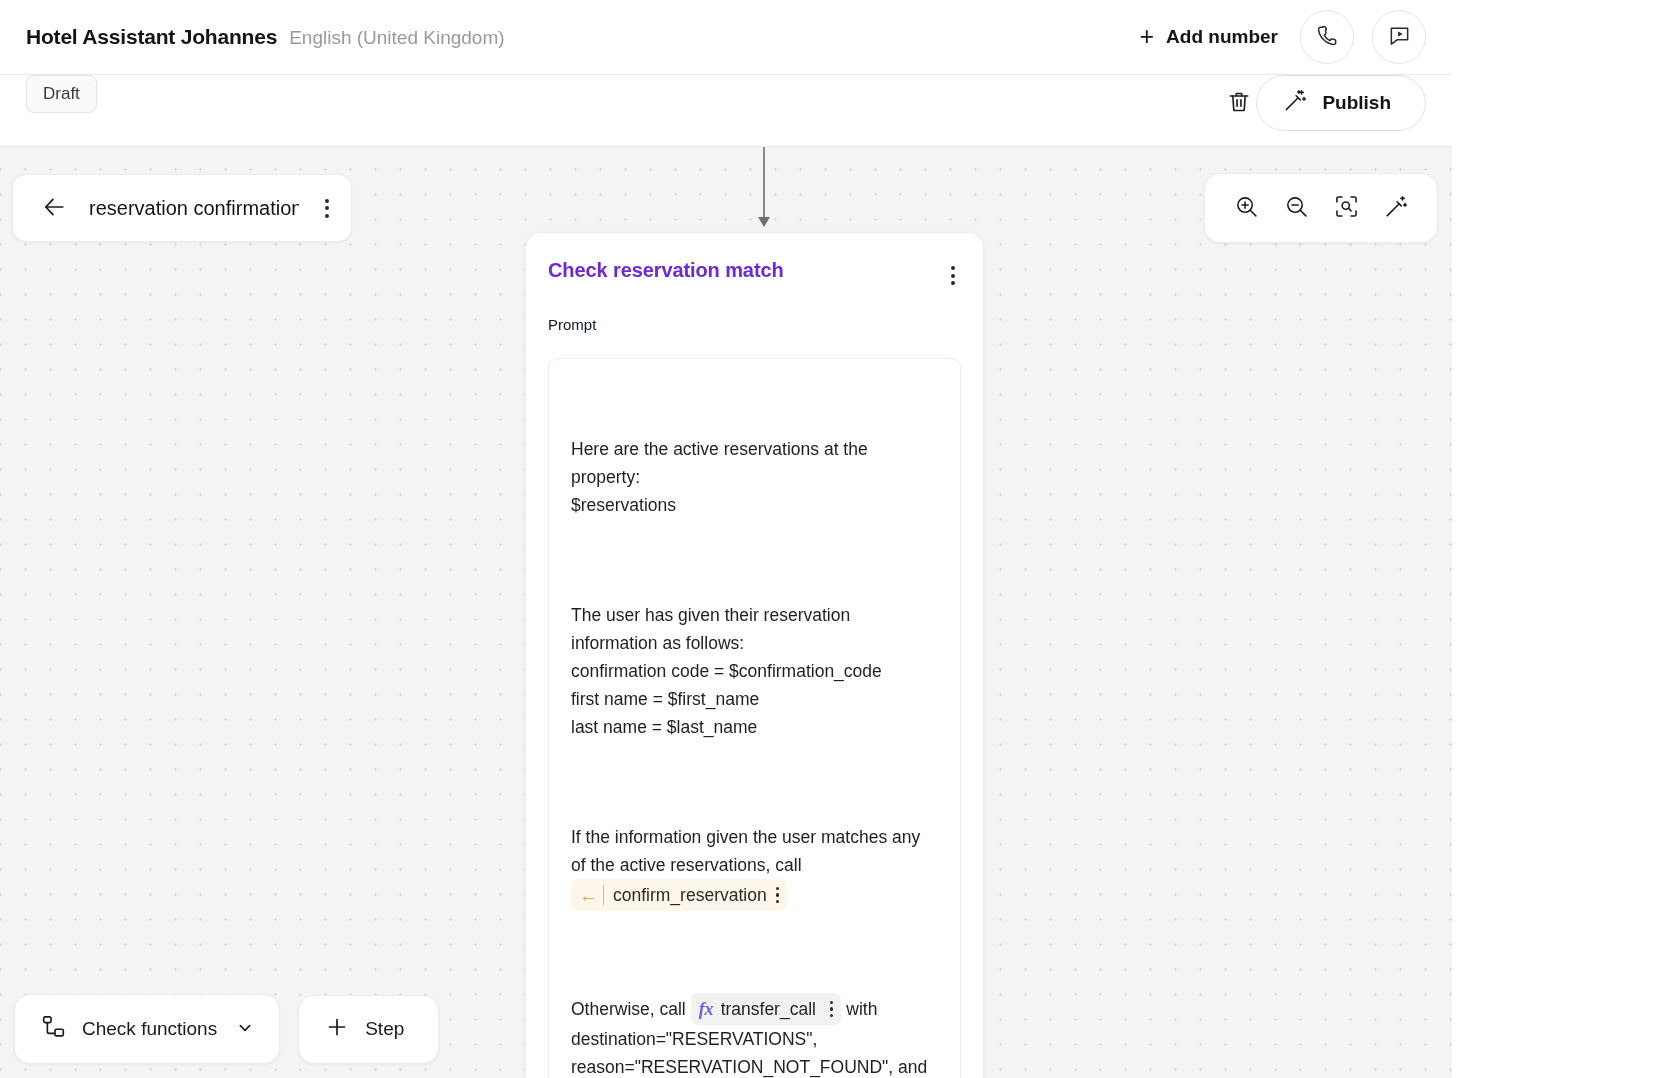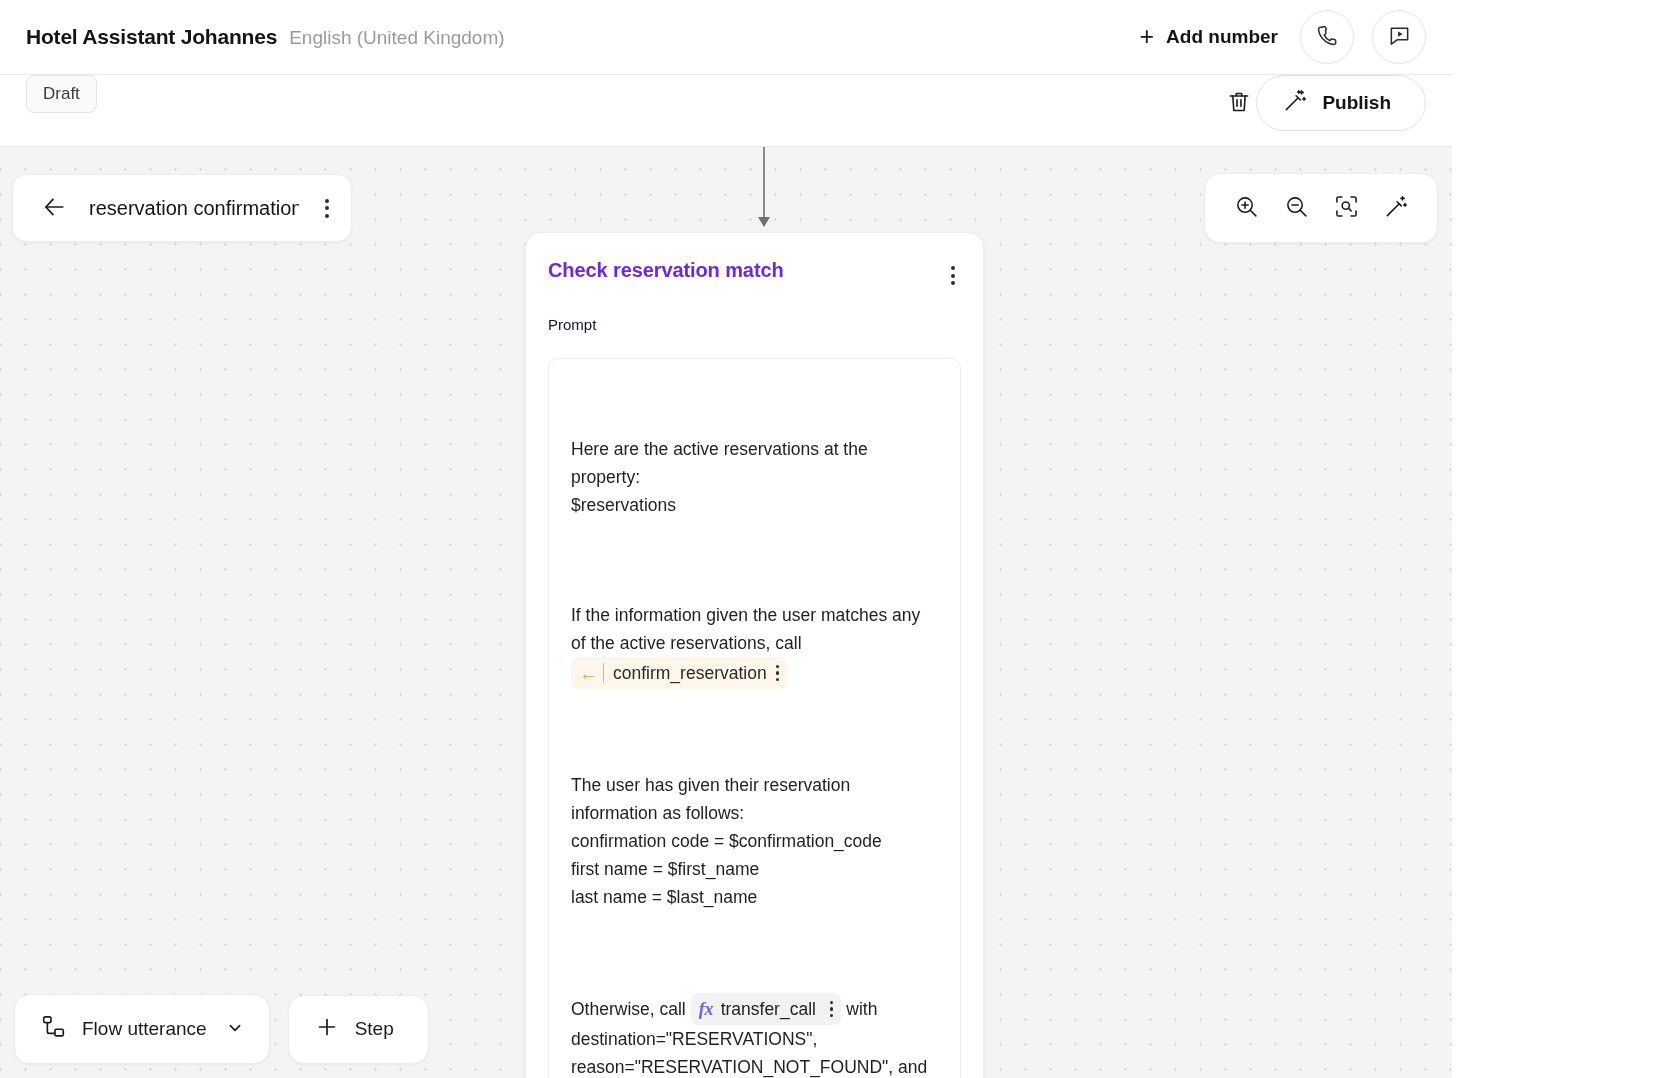--- a/index.html
+++ b/index.html
@@ -296,41 +296,41 @@
             <i></i>
         </button>
       </div>
 
       <div class="prompt-label">Prompt</div>
 
       <div class="prompt-box">
         <div class="prompt-text">
           <p class="prompt-para">Here are the active reservations at the property:
 $reservations</p>
-          <p class="prompt-para"><span>If the information given the user matches any of the active reservations, call </span><span class="chip chip-flow"><span class="arrow-ic">←</span><span class="divider"></span><span>confirm_reservation</span><span class="kebab-inline"><i></i><i></i><i></i></span></span></p>
           <p class="prompt-para">The user has given their reservation information as follows:
 confirmation code = $confirmation_code
 first name = $first_name
 last name = $last_name</p>
+          <p class="prompt-para"><span>If the information given the user matches any of the active reservations, call </span><span class="chip chip-flow"><span class="arrow-ic">←</span><span class="divider"></span><span>confirm_reservation</span><span class="kebab-inline"><i></i><i></i><i></i></span></span></p>
           <p class="prompt-para"><span>Otherwise, call </span><span class="chip chip-fn"><span class="fx-ic">fx</span><span>transfer_call</span><span class="kebab-inline"><i></i><i></i><i></i></span></span><span> with destination="RESERVATIONS", reason="RESERVATION_NOT_FOUND", and utterance="Right, let me put you through to someone who can help. Just a moment!."</span></p>
         </div>
 
       </div>
     </div>
 
     <div class="bottom-bar">
       <button class="pill-btn">
         <span>
           <svg width="25" height="25" viewBox="0 0 24 24" fill="none" stroke="#1b1b1b" stroke-width="1.6" stroke-linecap="round" stroke-linejoin="round">
             <rect x="2.6" y="2.8" width="7" height="5.4" rx="1.4"></rect>
             <rect x="13.4" y="14.6" width="8" height="6.4" rx="1.4"></rect>
             <path d="M6.1 8.4v8.6a1.6 1.6 0 0 0 1.6 1.6h5.4"></path>
           </svg>
         </span>
-        <span>Flow utterance</span>
+        <span>Check functions</span>
         <span class="chev">
           <svg width="16" height="16" viewBox="0 0 24 24" fill="none" stroke="#1b1b1b" stroke-width="2.4" stroke-linecap="round" stroke-linejoin="round">
             <path d="M5 8.5 12 15.5 19 8.5"></path>
           </svg>
         </span>
       </button>
       <button class="pill-btn step-btn">
         <span>
           <svg width="24" height="24" viewBox="0 0 24 24" fill="none" stroke="#1b1b1b" stroke-width="1.7" stroke-linecap="round">
             <path d="M12 4.5v15M4.5 12h15"></path>

